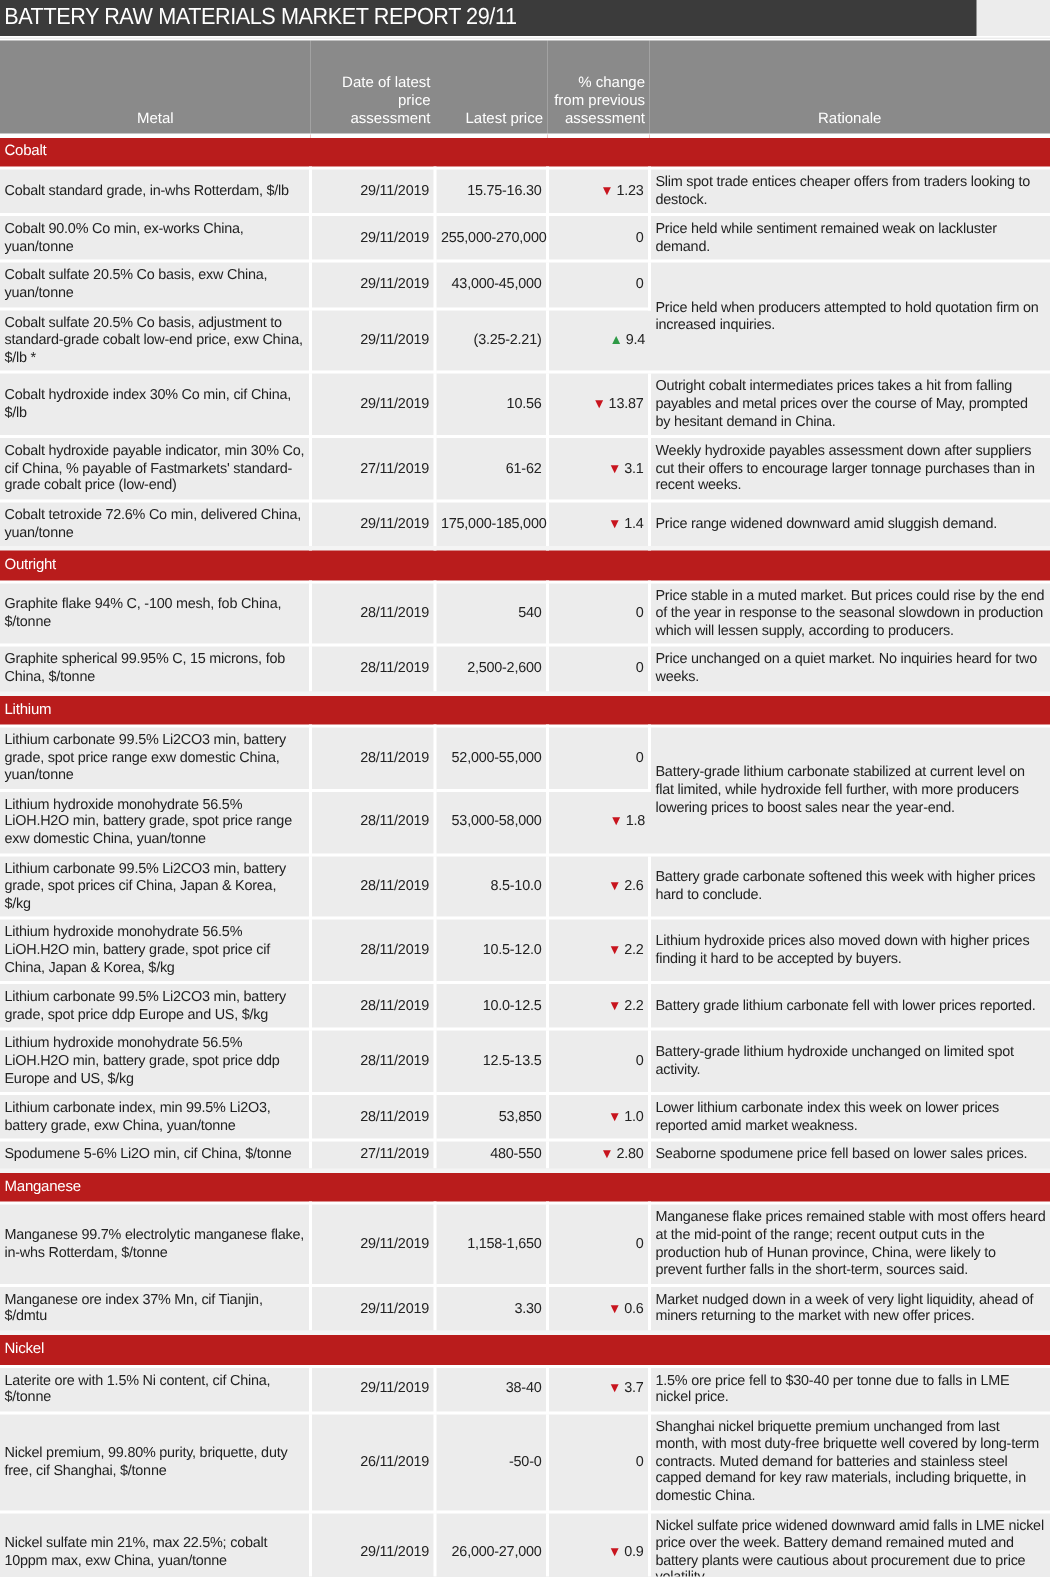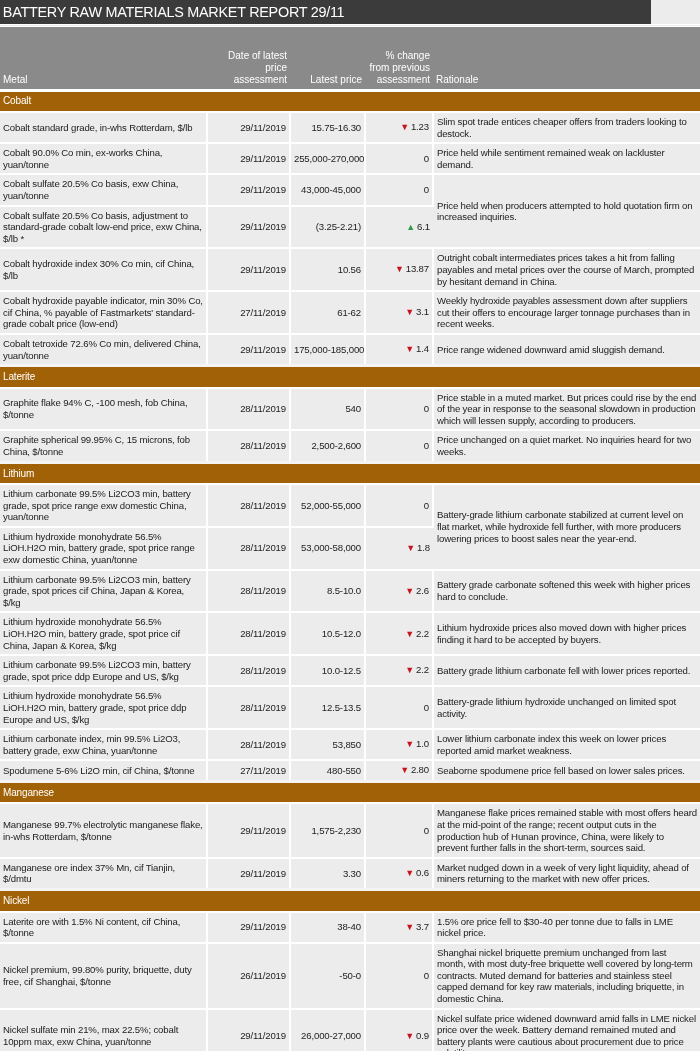--- a/index.html
+++ b/index.html
@@ -12,23 +12,23 @@
     transform: scaleX(0.93); transform-origin: left center; white-space: nowrap;
   }
   .sep { height: 3px; background: #ececec; border-top: 1px solid #fff; border-bottom: 1px solid #fff; }
   table { border-collapse: collapse; width: 700px; table-layout: fixed; }
   col.c1 { width: 207px; } col.c2 { width: 83px; } col.c3 { width: 75px; } col.c4 { width: 68px; } col.c5 { width: 267px; }
   thead th {
     background: #8a8a8a; color: #fff; font-weight: normal; font-size: 10px;
     line-height: 12px; vertical-align: bottom; padding: 0 3px 3px 3px;
     height: 63px; border-bottom: 3px solid #fff;
   }
-  th.l { text-align: left; } th.r { text-align: right; margin-top: 31px; }
+  th.l { text-align: center; } th.r { text-align: right; margin-top: 31px; }
   tr.section td {
-    background: #a16207; color: #fff; font-size: 10px; height: 22px;
+    background: #b91c1c; color: #fff; font-size: 10px; height: 22px;
     padding-left: 3px; border-top: 3px solid #f4f4f4; border-bottom: 2px solid #fff;
   }
   tr.section.first td { border-top: none; }
   tbody td {
     font-size: 9.6px; line-height: 11.6px; padding: 3px 3px;
     background: #ececec; border-right: 2px solid #fff; border-bottom: 2px solid #fff;
     vertical-align: middle; letter-spacing: -0.15px;
   }
   tbody td:last-child { border-right: none; }
   td.r { text-align: right; white-space: nowrap; }
@@ -80,45 +80,45 @@
         <td>Cobalt sulfate 20.5% Co basis, exw China, yuan/tonne</td>
         <td class="r">29/11/2019</td>
         <td class="r">43,000-45,000</td>
         <td class="r"><span>0</span></td>
         <td rowspan="2">Price held when producers attempted to hold quotation firm on increased inquiries.</td>
       </tr>
       <tr>
         <td>Cobalt sulfate 20.5% Co basis, adjustment to standard-grade cobalt low-end price, exw China, $/lb *</td>
         <td class="r">29/11/2019</td>
         <td class="r">(3.25-2.21)</td>
-        <td class="r"><span class="up" style="color: rgb(46, 154, 70);">▲</span><span>6.1</span></td>
+        <td class="r"><span class="up" style="color: rgb(46, 154, 70);">▲</span><span>9.4</span></td>
       </tr>
       <tr>
         <td>Cobalt hydroxide index 30% Co min, cif China, $/lb</td>
         <td class="r">29/11/2019</td>
         <td class="r">10.56</td>
         <td class="r"><span class="down" style="color: rgb(200, 20, 30);">▼</span><span>13.87</span></td>
-        <td>Outright cobalt intermediates prices takes a hit from falling payables and metal prices over the course of March, prompted by hesitant demand in China.</td>
+        <td>Outright cobalt intermediates prices takes a hit from falling payables and metal prices over the course of May, prompted by hesitant demand in China.</td>
       </tr>
       <tr>
         <td>Cobalt hydroxide payable indicator, min 30% Co, cif China, % payable of Fastmarkets' standard-grade cobalt price (low-end)</td>
         <td class="r">27/11/2019</td>
         <td class="r">61-62</td>
         <td class="r"><span class="down" style="color: rgb(200, 20, 30);">▼</span><span>3.1</span></td>
         <td>Weekly hydroxide payables assessment down after suppliers cut their offers to encourage larger tonnage purchases than in recent weeks.</td>
       </tr>
       <tr>
         <td>Cobalt tetroxide 72.6% Co min, delivered China, yuan/tonne</td>
         <td class="r">29/11/2019</td>
         <td class="r">175,000-185,000</td>
         <td class="r"><span class="down" style="color: rgb(200, 20, 30);">▼</span><span>1.4</span></td>
         <td>Price range widened downward amid sluggish demand.</td>
       </tr>
       <tr class="section">
-        <td colspan="5">Laterite</td>
+        <td colspan="5">Outright</td>
       </tr>
       <tr>
         <td>Graphite flake 94% C, -100 mesh, fob China, $/tonne</td>
         <td class="r">28/11/2019</td>
         <td class="r">540</td>
         <td class="r"><span>0</span></td>
         <td>Price stable in a muted market. But prices could rise by the end of the year in response to the seasonal slowdown in production which will lessen supply, according to producers.</td>
       </tr>
       <tr>
         <td>Graphite spherical 99.95% C, 15 microns, fob China, $/tonne</td>
@@ -128,21 +128,21 @@
         <td>Price unchanged on a quiet market. No inquiries heard for two weeks.</td>
       </tr>
       <tr class="section">
         <td colspan="5">Lithium</td>
       </tr>
       <tr>
         <td>Lithium carbonate 99.5% Li2CO3 min, battery grade, spot price range exw domestic China, yuan/tonne</td>
         <td class="r">28/11/2019</td>
         <td class="r">52,000-55,000</td>
         <td class="r"><span>0</span></td>
-        <td rowspan="2">Battery-grade lithium carbonate stabilized at current level on flat market, while hydroxide fell further, with more producers lowering prices to boost sales near the year-end.</td>
+        <td rowspan="2">Battery-grade lithium carbonate stabilized at current level on flat limited, while hydroxide fell further, with more producers lowering prices to boost sales near the year-end.</td>
       </tr>
       <tr>
         <td>Lithium hydroxide monohydrate 56.5% LiOH.H2O min, battery grade, spot price range exw domestic China, yuan/tonne</td>
         <td class="r">28/11/2019</td>
         <td class="r">53,000-58,000</td>
         <td class="r"><span class="down" style="color: rgb(200, 20, 30);">▼</span><span>1.8</span></td>
       </tr>
       <tr>
         <td>Lithium carbonate 99.5% Li2CO3 min, battery grade, spot prices cif China, Japan &amp; Korea, $/kg</td>
         <td class="r">28/11/2019</td>
@@ -184,21 +184,21 @@
         <td class="r">480-550</td>
         <td class="r"><span class="down" style="color: rgb(200, 20, 30);">▼</span><span>2.80</span></td>
         <td>Seaborne spodumene price fell based on lower sales prices.</td>
       </tr>
       <tr class="section">
         <td colspan="5">Manganese</td>
       </tr>
       <tr>
         <td>Manganese 99.7% electrolytic manganese flake, in-whs Rotterdam, $/tonne</td>
         <td class="r">29/11/2019</td>
-        <td class="r">1,575-2,230</td>
+        <td class="r">1,158-1,650</td>
         <td class="r"><span>0</span></td>
         <td>Manganese flake prices remained stable with most offers heard at the mid-point of the range; recent output cuts in the production hub of Hunan province, China, were likely to prevent further falls in the short-term, sources said.</td>
       </tr>
       <tr>
         <td>Manganese ore index 37% Mn, cif Tianjin, $/dmtu</td>
         <td class="r">29/11/2019</td>
         <td class="r">3.30</td>
         <td class="r"><span class="down" style="color: rgb(200, 20, 30);">▼</span><span>0.6</span></td>
         <td>Market nudged down in a week of very light liquidity, ahead of miners returning to the market with new offer prices.</td>
       </tr>

